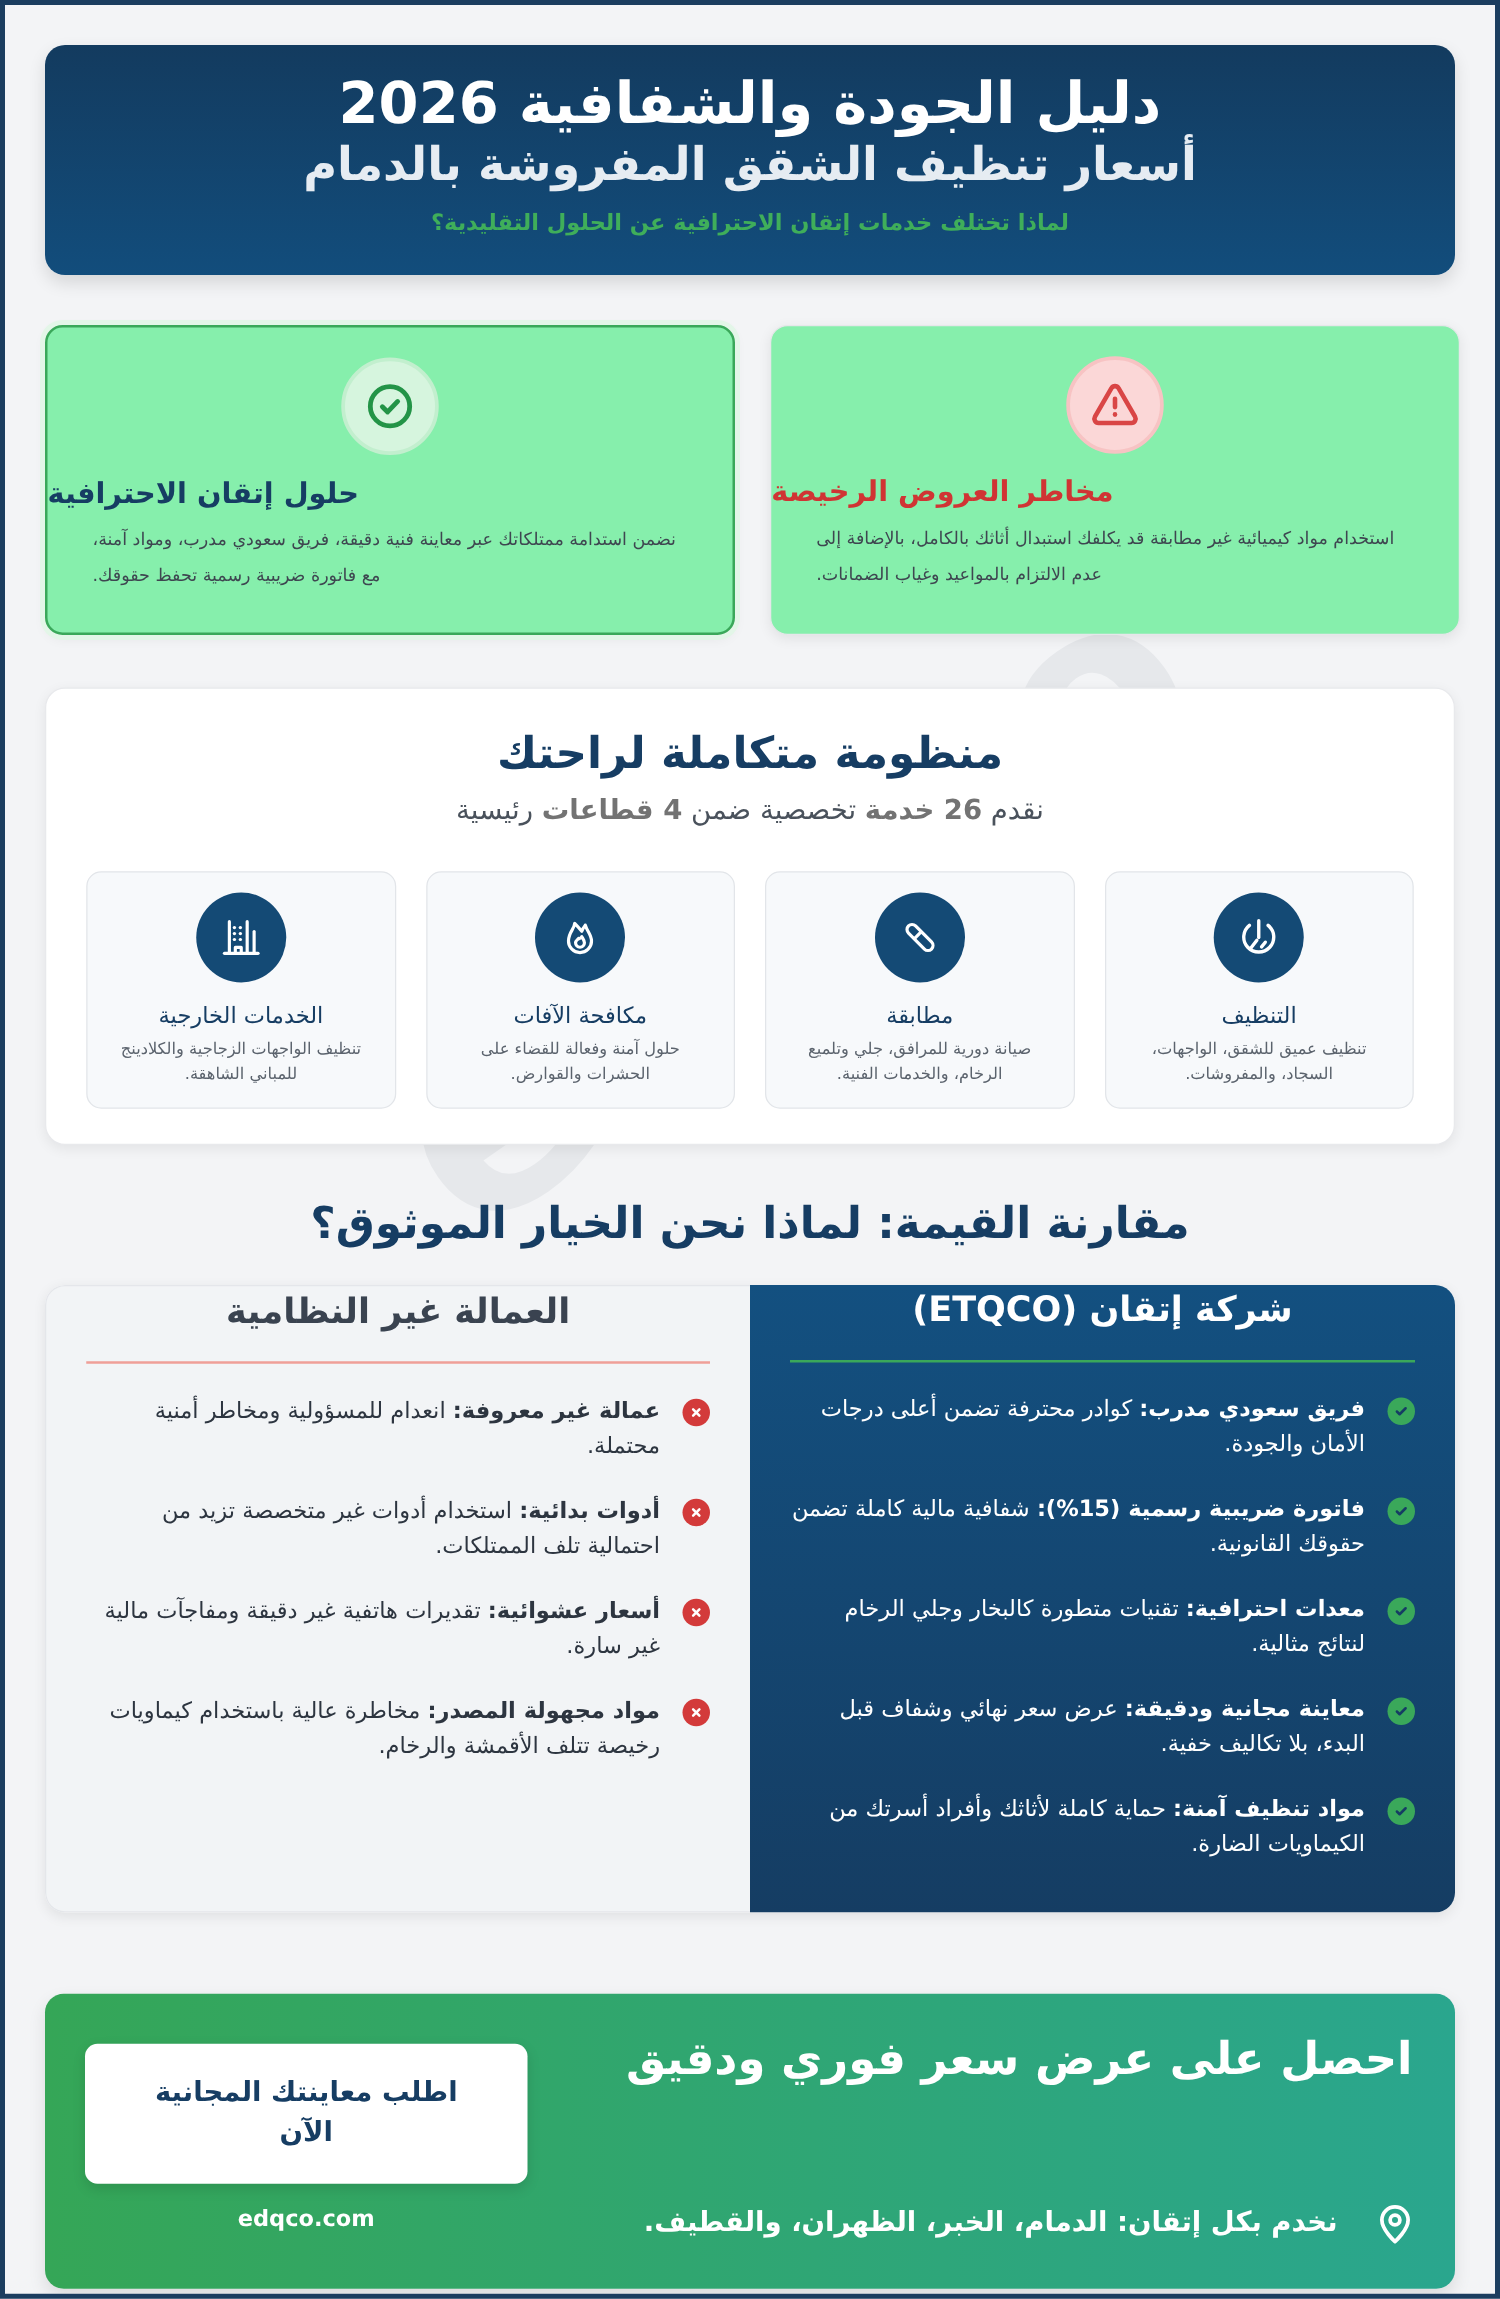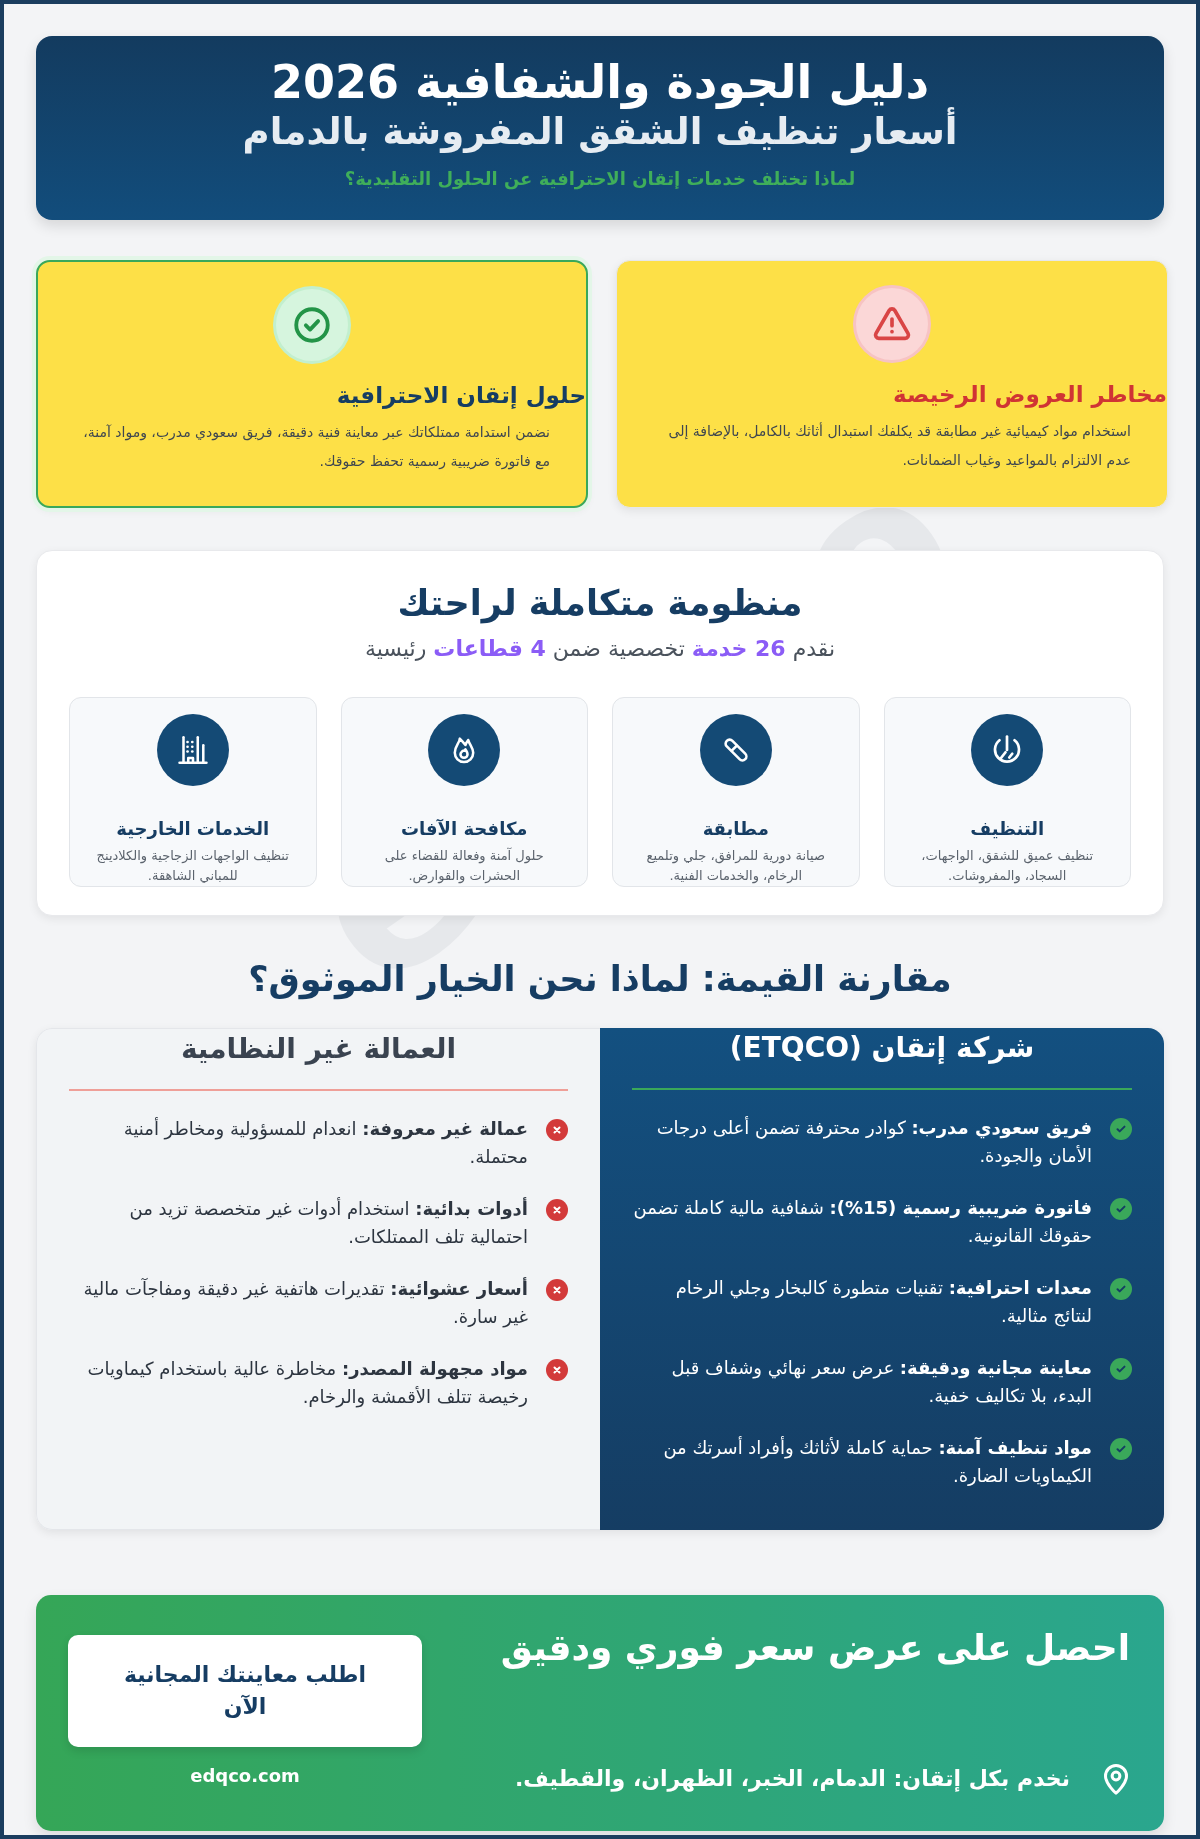--- a/index.html
+++ b/index.html
@@ -48,24 +48,24 @@
     font-size: 37px; font-weight: bold; color: #e6ecf2;
     line-height: 40px; margin-top: 2px;
   }
   .header .tagline {
     font-size: 18px; font-weight: bold; color: #3fae5a;
     line-height: 26px; margin-top: 14px;
   }
 
   
   .card {
-    background: #fde047;
+    background: #86efac;
     border-radius: 14px;
     box-shadow: 0 3px 10px rgba(0,0,0,0.08);
-    text-align: right;
+    text-align: left;
     direction: rtl;
   }
   .card-good { left: 32px; top: 256px; width: 552px; height: 248px; border: 2px solid #3aa85a; box-shadow: 0 0 0 4px #e3f6e8, 0 3px 10px rgba(0,0,0,0.06); }
   .card-bad { left: 612px; top: 256px; width: 552px; height: 248px; border: 1px solid #e6e7ea; }
   .badge-circle {
     width: 78px; height: 78px; border-radius: 50%;
     margin: 24px auto 0;
     display: flex; align-items: center; justify-content: center;
   }
   .badge-good { background: #d6f5de; border: 3px solid #c2efce; }
@@ -78,33 +78,33 @@
   
   .services {
     left: 32px; top: 546px; width: 1128px; height: 366px;
     background: #ffffff; border-radius: 16px;
     border: 1px solid #e8e9ec;
     box-shadow: 0 3px 10px rgba(0,0,0,0.07);
     direction: rtl; text-align: center;
   }
   .services .stitle { font-size: 35px; font-weight: bold; color: #163d63; margin-top: 28px; line-height: 48px; }
   .services .ssub { font-size: 22px; color: #4a525c; margin-top: 6px; line-height: 32px; }
-  .services .ssub b { color: #8b5cf6; text-align: right; }
+  .services .ssub b { color: #737373; text-align: right; }
   .tiles { position: absolute; left: 32px; right: 32px; top: 146px; display: flex; gap: 24px; direction: rtl; }
   .tile {
     flex: 1; height: 190px;
     background: #f7f9fb; border: 1px solid #e2e5e9; border-radius: 12px;
     text-align: center;
   }
   .tile-icon {
     width: 72px; height: 72px; border-radius: 50%;
     background: #144a75; margin: 16px auto 0;
     display: flex; align-items: center; justify-content: center;
   }
-  .tile .ttitle { font-size: 18px; font-weight: bold; color: #163d63; margin-top: 30px; line-height: 26px; }
+  .tile .ttitle { font-size: 18px; font-weight: normal; color: #163d63; margin-top: 14px; line-height: 26px; }
   .tile .ttext { font-size: 13px; color: #5b636d; line-height: 20px; margin: 4px 18px 0; }
 
   
   .cmp-heading {
     left: 32px; top: 950px; width: 1128px;
     text-align: center; direction: rtl;
     font-size: 35px; font-weight: bold; color: #163d63; line-height: 50px;
   }
 
   

